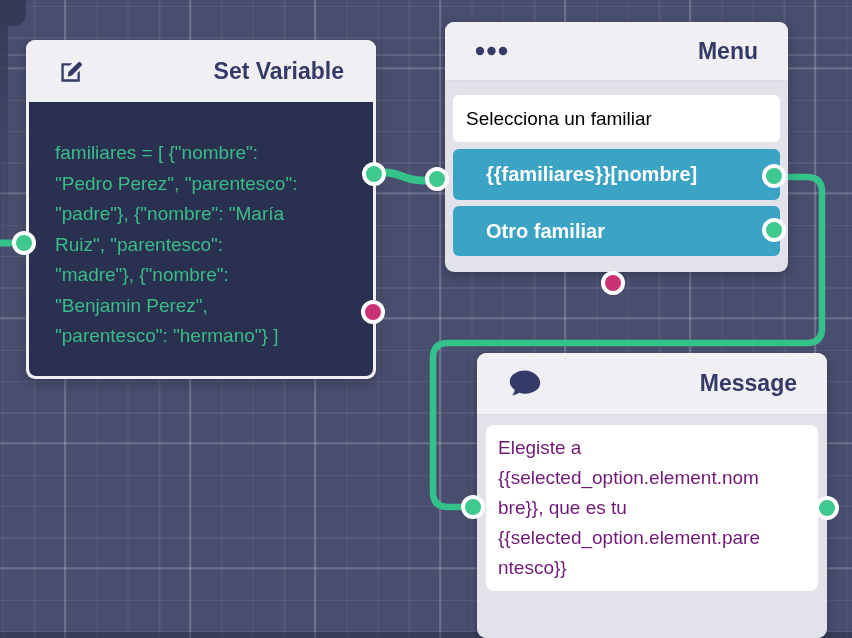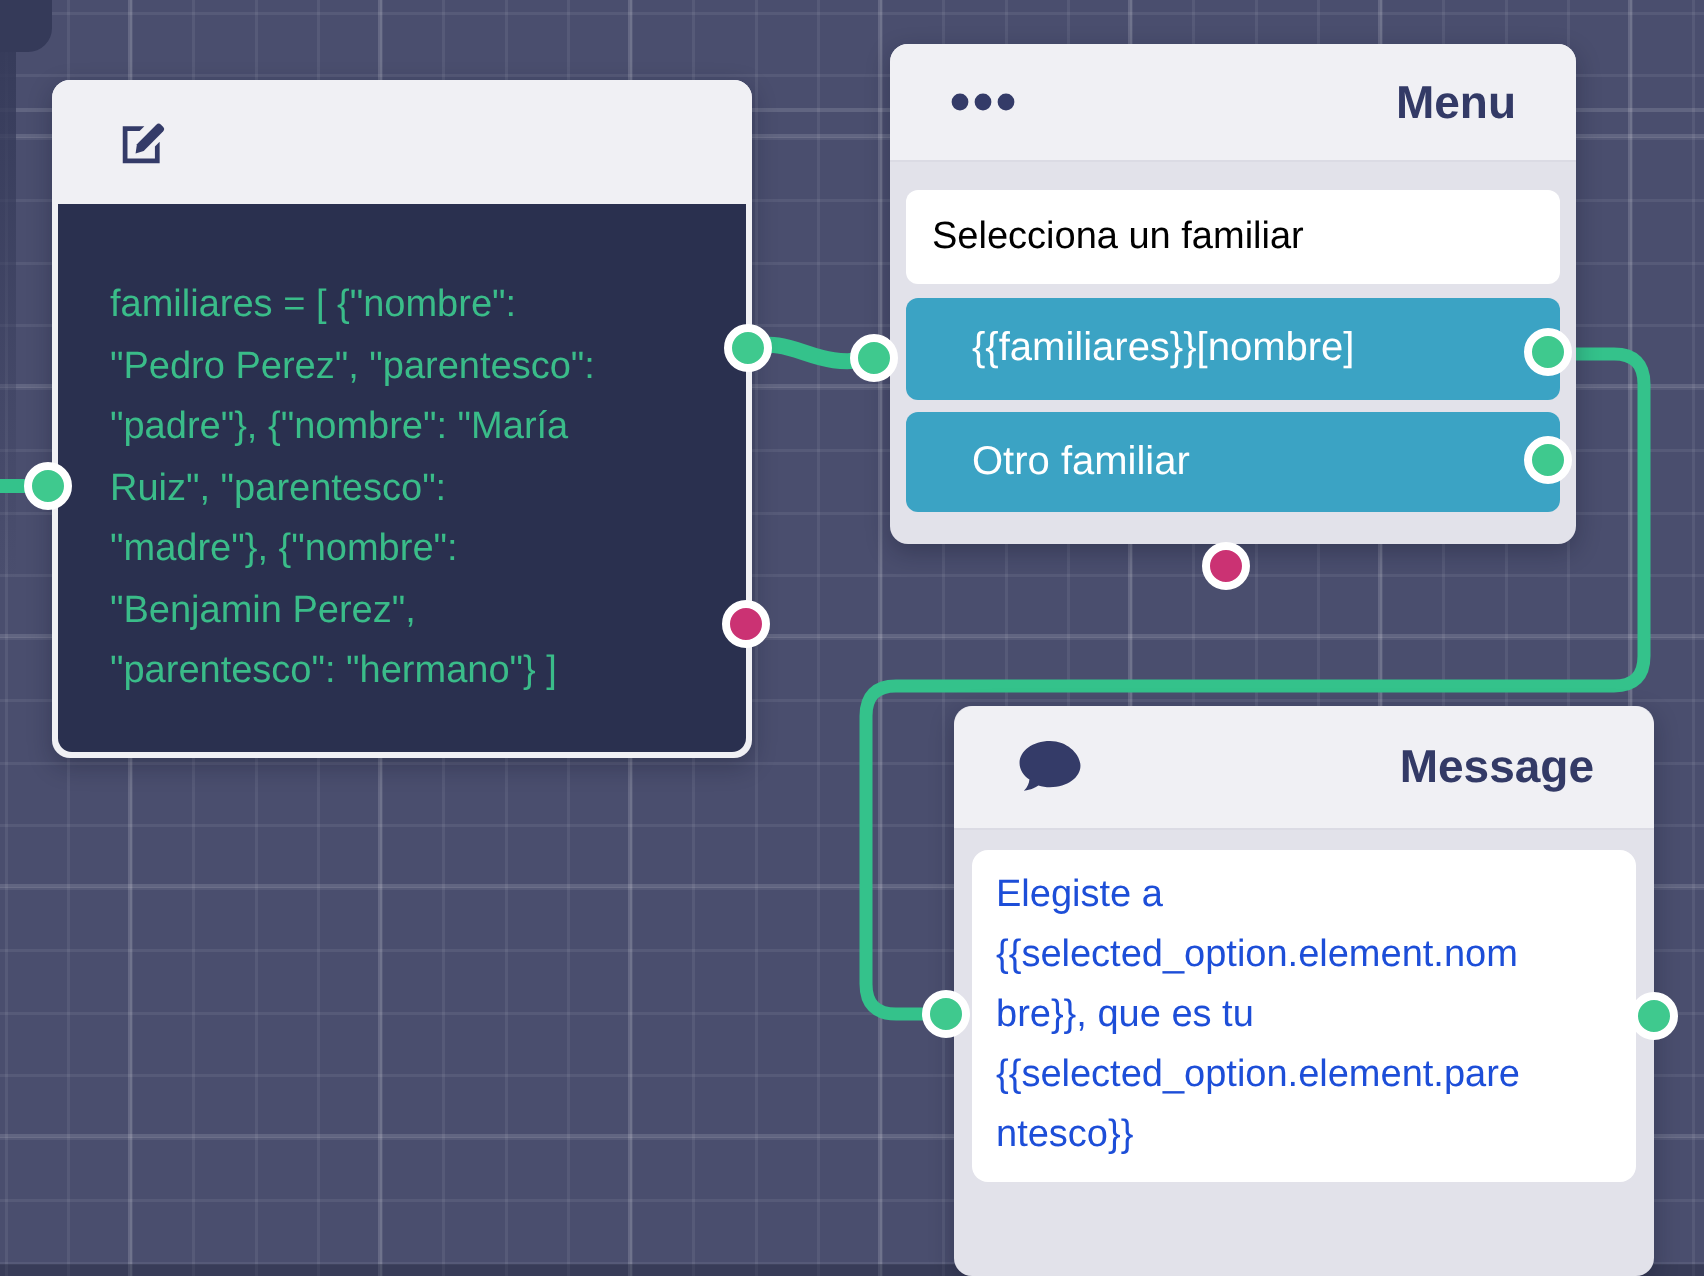--- a/index.html
+++ b/index.html
@@ -43,30 +43,30 @@
 
   
   #node-menu{left:445px;top:22px;width:343px;height:250px;background:#e2e2ea;text-align:right;}
   #node-menu .node-header{height:59px;padding:0 30px;}
   .menu-body{padding:14px 8px 0 8px;}
   .menu-question{height:47px;background:#ffffff;border-radius:6px;
     display:flex;align-items:center;padding:0 13px;box-sizing:border-box;
     font-size:19px;color:#000000;margin-bottom:7px;}
   .menu-option{background:#3ba3c4;border-radius:6px;color:#ffffff;
     display:flex;align-items:center;padding:0 33px;box-sizing:border-box;
-    font-size:20px;font-weight:400;}
+    font-size:20px;font-weight:700;}
   .menu-option.first{height:51px;margin-bottom:6px;}
   .menu-option.second{height:50px;}
 
   
   #node-message{left:477px;top:353px;width:350px;height:285px;background:#e2e2ea;}
   #node-message .node-header{height:62px;padding:0 30px;border-radius:10px 10px 0 0;}
   .msg-body{padding:10px 9px 0 9px;}
   .msg-box{background:#ffffff;border-radius:8px;padding:8px 12px;min-height:148px;
-    box-sizing:border-box;font-size:19px;line-height:30px;color:#1d4ed8;
+    box-sizing:border-box;font-size:19px;line-height:30px;color:#701a75;
     white-space:pre-wrap;word-break:break-word;}
 
   
   .port{position:absolute;width:16px;height:16px;border-radius:50%;
     border:4px solid #ffffff;box-sizing:content-box;z-index:3;}
   .port.green{background:#3fc98e;}
   .port.pink{background:#cb3273;}
 </style>
 </head>
 <body>
@@ -84,20 +84,21 @@
   </svg>
 
   <div class="node" id="node-set-variable">
     <div class="node-header">
       <span class="hicon">
         <svg width="27" height="27" viewBox="0 0 24 24" fill="currentColor">
           <path d="M3 4.6h9.6l-2.1 2.1H5.1v12.2h12.2v-5.4l2.1-2.1V21H3z"></path>
           <path d="M9.3 12.5 17.9 3.9a1.5 1.5 0 0 1 2.1 0l.9.9a1.5 1.5 0 0 1 0 2.1l-8.6 8.6-3.6 1.2z"></path>
         </svg>
       </span>
+      <span class="node-title">Set Variable</span>
     </div>
     <div class="sv-body">
       <div class="sv-code">familiares = [ {"nombre":
 "Pedro Perez", "parentesco":
 "padre"}, {"nombre": "María
 Ruiz", "parentesco":
 "madre"}, {"nombre":
 "Benjamin Perez",
 "parentesco": "hermano"} ]</div>
     </div>

